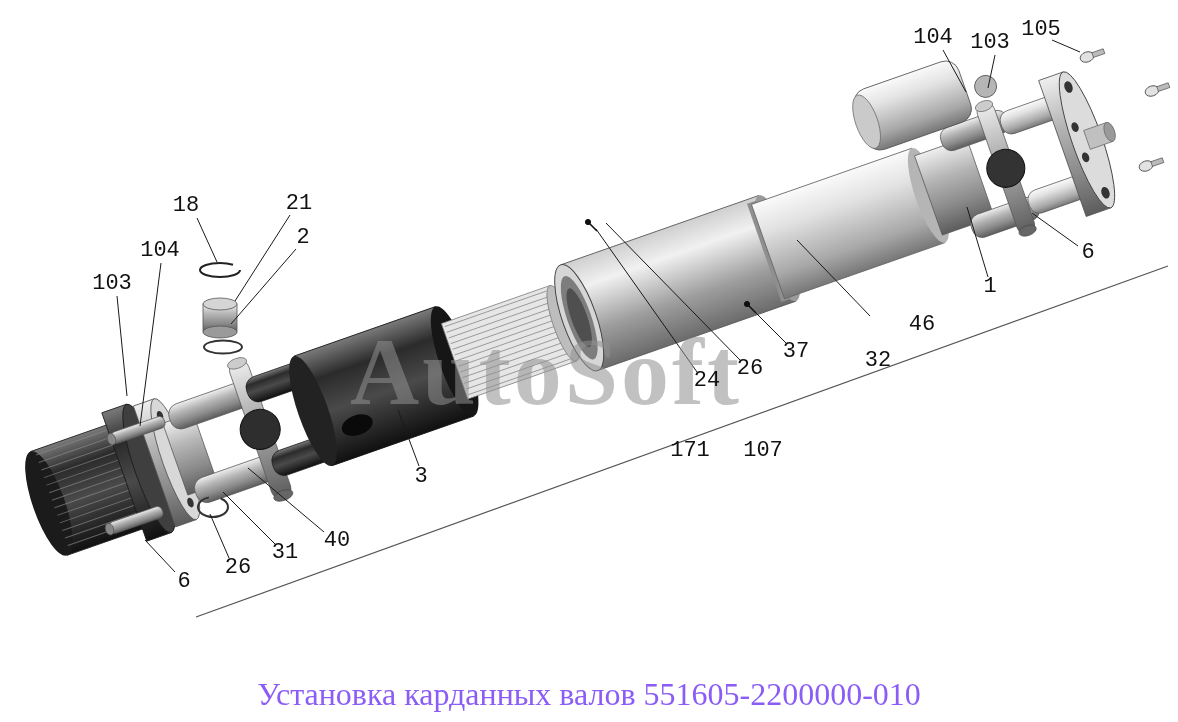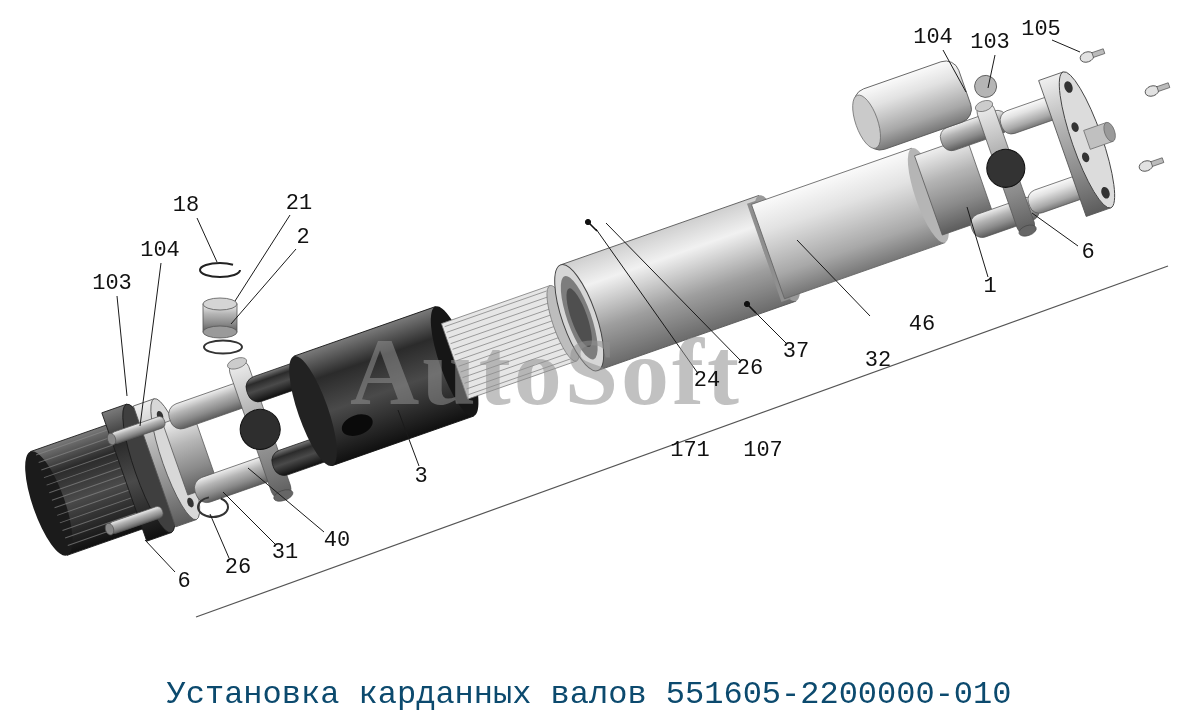--- a/index.html
+++ b/index.html
@@ -32,23 +32,22 @@
     white-space: nowrap;
     pointer-events: none;
     font-weight: bold;
   }
   .caption {
     position: absolute;
     left: 50%;
     top: 676px;
     transform: translateX(-50%);
     font-size: 32px;
-    color: #0c4a6e;
+    color: #8b5cf6;
     white-space: nowrap;
-    font-family: Liberation Mono, monospace;
   }
 </style>
 </head>
 <body>
 
 <div class="stage">
 
   <svg class="drawing-svg" width="1178" height="722" viewBox="0 0 1178 722">
     <defs>
       <linearGradient id="gDark" x1="0" y1="0" x2="0" y2="1">

